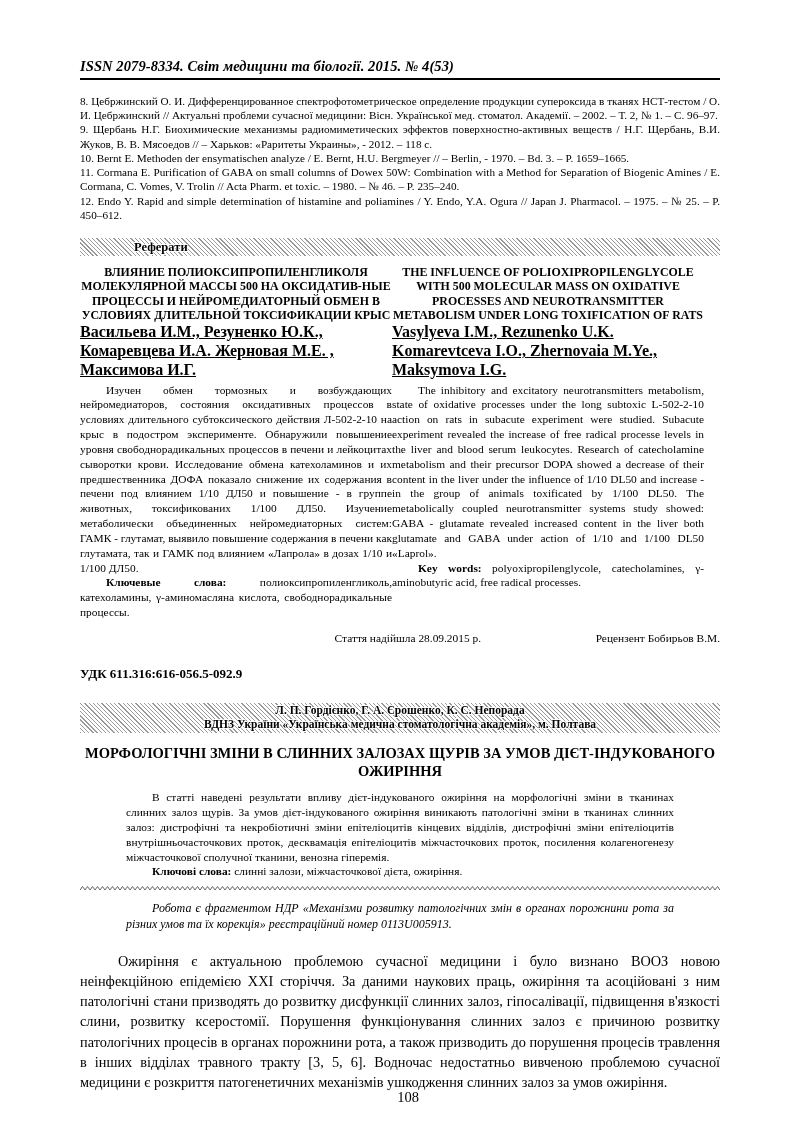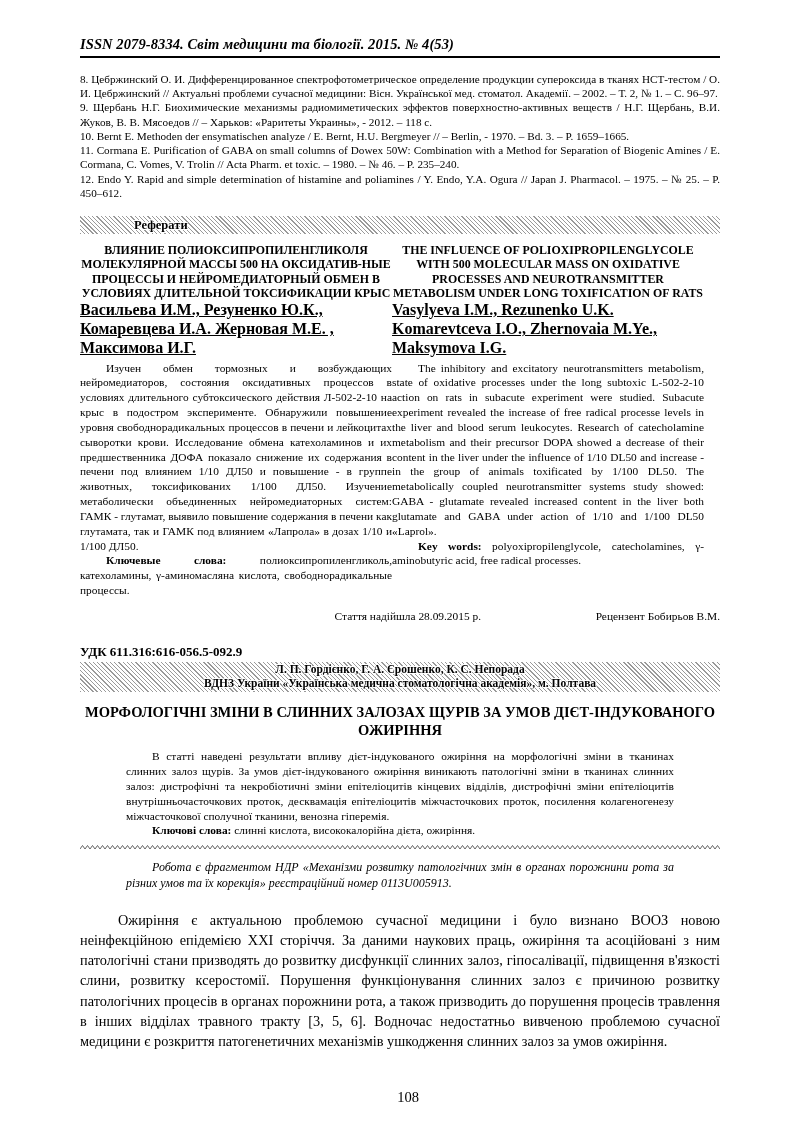--- a/index.html
+++ b/index.html
@@ -12,21 +12,21 @@
     height: 1132px;
     font-family: "Liberation Serif", "DejaVu Serif", serif;
     color: #000000;
     position: relative;
     overflow: hidden;
   }
   .page {
     width: 800px;
     height: 1132px;
     box-sizing: border-box;
-    padding: 36px 80px 0 80px;
+    padding: 58px 80px 0 80px;
     position: relative;
   }
 
   
   .running-head {
     font-style: italic;
     font-weight: bold;
     font-size: 14.5px;
     letter-spacing: 0.1px;
     padding-bottom: 3px;
@@ -70,21 +70,21 @@
     line-height: 1;
     text-shadow:
        0.6px 0 #fff, -0.6px 0 #fff, 0 0.6px #fff, 0 -0.6px #fff,
        0.6px 0.6px #fff, -0.6px -0.6px #fff, 0.6px -0.6px #fff, -0.6px 0.6px #fff;
   }
   .hatch-banner.authors {
     height: 30px;
     flex-direction: column;
     justify-content: center;
     align-items: center;
-    margin-top: 2px;
+    margin-top: 21px;
   }
   .hatch-banner.authors .banner-line {
     font-weight: bold;
     font-size: 11.5px;
     line-height: 1.18;
     margin-left: 0;
     text-align: center;
     padding: 0 4px;
     text-shadow:
        0.6px 0 #fff, -0.6px 0 #fff, 0 0.6px #fff, 0 -0.6px #fff,
@@ -272,21 +272,21 @@
     <div class="banner-line">Л. П. Гордієнко, Г. А. Єрошенко, К. С. Непорада</div>
     <div class="banner-line">ВДНЗ України «Українська медична стоматологічна академія», м. Полтава</div>
   </div>
 
   <div class="main-title">МОРФОЛОГІЧНІ ЗМІНИ В СЛИННИХ ЗАЛОЗАХ ЩУРІВ ЗА УМОВ ДІЄТ-ІНДУКОВАНОГО ОЖИРІННЯ</div>
 
   <div class="ua-abstract">
     <div class="first">В статті наведені результати впливу дієт-індукованого ожиріння на морфологічні зміни в тканинах слинних залоз щурів. За умов дієт-індукованого ожиріння виникають патологічні зміни в тканинах слинних залоз: дистрофічні та некробіотичні зміни епітеліоцитів кінцевих відділів, дистрофічні зміни епітеліоцитів внутрішньочасточкових проток, десквамація епітеліоцитів міжчасточкових проток, посилення колагеногенезу міжчасточкової сполучної тканини, венозна гіперемія.</div>
     <div class="ua-kw">
       <b>Ключові слова:</b>
-      <span>слинні кислота, висококалорійна дієта, ожиріння.</span>
+      <span>слинні залози, міжчасточкової дієта, ожиріння.</span>
     </div>
   </div>
 
   <div class="wavy">
     <svg width="640" height="7" viewBox="0 0 640 7" preserveAspectRatio="none">
       <path d="M0 5 L2.5 1.5 L5 5 L7.5 1.5 L10 5 L12.5 1.5 L15 5 L17.5 1.5 L20 5 L22.5 1.5 L25 5 L27.5 1.5 L30 5 L32.5 1.5 L35 5 L37.5 1.5 L40 5 L42.5 1.5 L45 5 L47.5 1.5 L50 5 L52.5 1.5 L55 5 L57.5 1.5 L60 5 L62.5 1.5 L65 5 L67.5 1.5 L70 5 L72.5 1.5 L75 5 L77.5 1.5 L80 5 L82.5 1.5 L85 5 L87.5 1.5 L90 5 L92.5 1.5 L95 5 L97.5 1.5 L100 5 L102.5 1.5 L105 5 L107.5 1.5 L110 5 L112.5 1.5 L115 5 L117.5 1.5 L120 5 L122.5 1.5 L125 5 L127.5 1.5 L130 5 L132.5 1.5 L135 5 L137.5 1.5 L140 5 L142.5 1.5 L145 5 L147.5 1.5 L150 5 L152.5 1.5 L155 5 L157.5 1.5 L160 5 L162.5 1.5 L165 5 L167.5 1.5 L170 5 L172.5 1.5 L175 5 L177.5 1.5 L180 5 L182.5 1.5 L185 5 L187.5 1.5 L190 5 L192.5 1.5 L195 5 L197.5 1.5 L200 5 L202.5 1.5 L205 5 L207.5 1.5 L210 5 L212.5 1.5 L215 5 L217.5 1.5 L220 5 L222.5 1.5 L225 5 L227.5 1.5 L230 5 L232.5 1.5 L235 5 L237.5 1.5 L240 5 L242.5 1.5 L245 5 L247.5 1.5 L250 5 L252.5 1.5 L255 5 L257.5 1.5 L260 5 L262.5 1.5 L265 5 L267.5 1.5 L270 5 L272.5 1.5 L275 5 L277.5 1.5 L280 5 L282.5 1.5 L285 5 L287.5 1.5 L290 5 L292.5 1.5 L295 5 L297.5 1.5 L300 5 L302.5 1.5 L305 5 L307.5 1.5 L310 5 L312.5 1.5 L315 5 L317.5 1.5 L320 5 L322.5 1.5 L325 5 L327.5 1.5 L330 5 L332.5 1.5 L335 5 L337.5 1.5 L340 5 L342.5 1.5 L345 5 L347.5 1.5 L350 5 L352.5 1.5 L355 5 L357.5 1.5 L360 5 L362.5 1.5 L365 5 L367.5 1.5 L370 5 L372.5 1.5 L375 5 L377.5 1.5 L380 5 L382.5 1.5 L385 5 L387.5 1.5 L390 5 L392.5 1.5 L395 5 L397.5 1.5 L400 5 L402.5 1.5 L405 5 L407.5 1.5 L410 5 L412.5 1.5 L415 5 L417.5 1.5 L420 5 L422.5 1.5 L425 5 L427.5 1.5 L430 5 L432.5 1.5 L435 5 L437.5 1.5 L440 5 L442.5 1.5 L445 5 L447.5 1.5 L450 5 L452.5 1.5 L455 5 L457.5 1.5 L460 5 L462.5 1.5 L465 5 L467.5 1.5 L470 5 L472.5 1.5 L475 5 L477.5 1.5 L480 5 L482.5 1.5 L485 5 L487.5 1.5 L490 5 L492.5 1.5 L495 5 L497.5 1.5 L500 5 L502.5 1.5 L505 5 L507.5 1.5 L510 5 L512.5 1.5 L515 5 L517.5 1.5 L520 5 L522.5 1.5 L525 5 L527.5 1.5 L530 5 L532.5 1.5 L535 5 L537.5 1.5 L540 5 L542.5 1.5 L545 5 L547.5 1.5 L550 5 L552.5 1.5 L555 5 L557.5 1.5 L560 5 L562.5 1.5 L565 5 L567.5 1.5 L570 5 L572.5 1.5 L575 5 L577.5 1.5 L580 5 L582.5 1.5 L585 5 L587.5 1.5 L590 5 L592.5 1.5 L595 5 L597.5 1.5 L600 5 L602.5 1.5 L605 5 L607.5 1.5 L610 5 L612.5 1.5 L615 5 L617.5 1.5 L620 5 L622.5 1.5 L625 5 L627.5 1.5 L630 5 L632.5 1.5 L635 5 L637.5 1.5 L640 5" fill="none" stroke="#555555" stroke-width="0.9"></path>
     </svg>
   </div>
 
   <div class="ndr-note">Робота є фрагментом НДР «Механізми розвитку патологічних змін в органах порожнини рота за різних умов та їх корекція» реєстраційний номер 0113U005913.</div>

